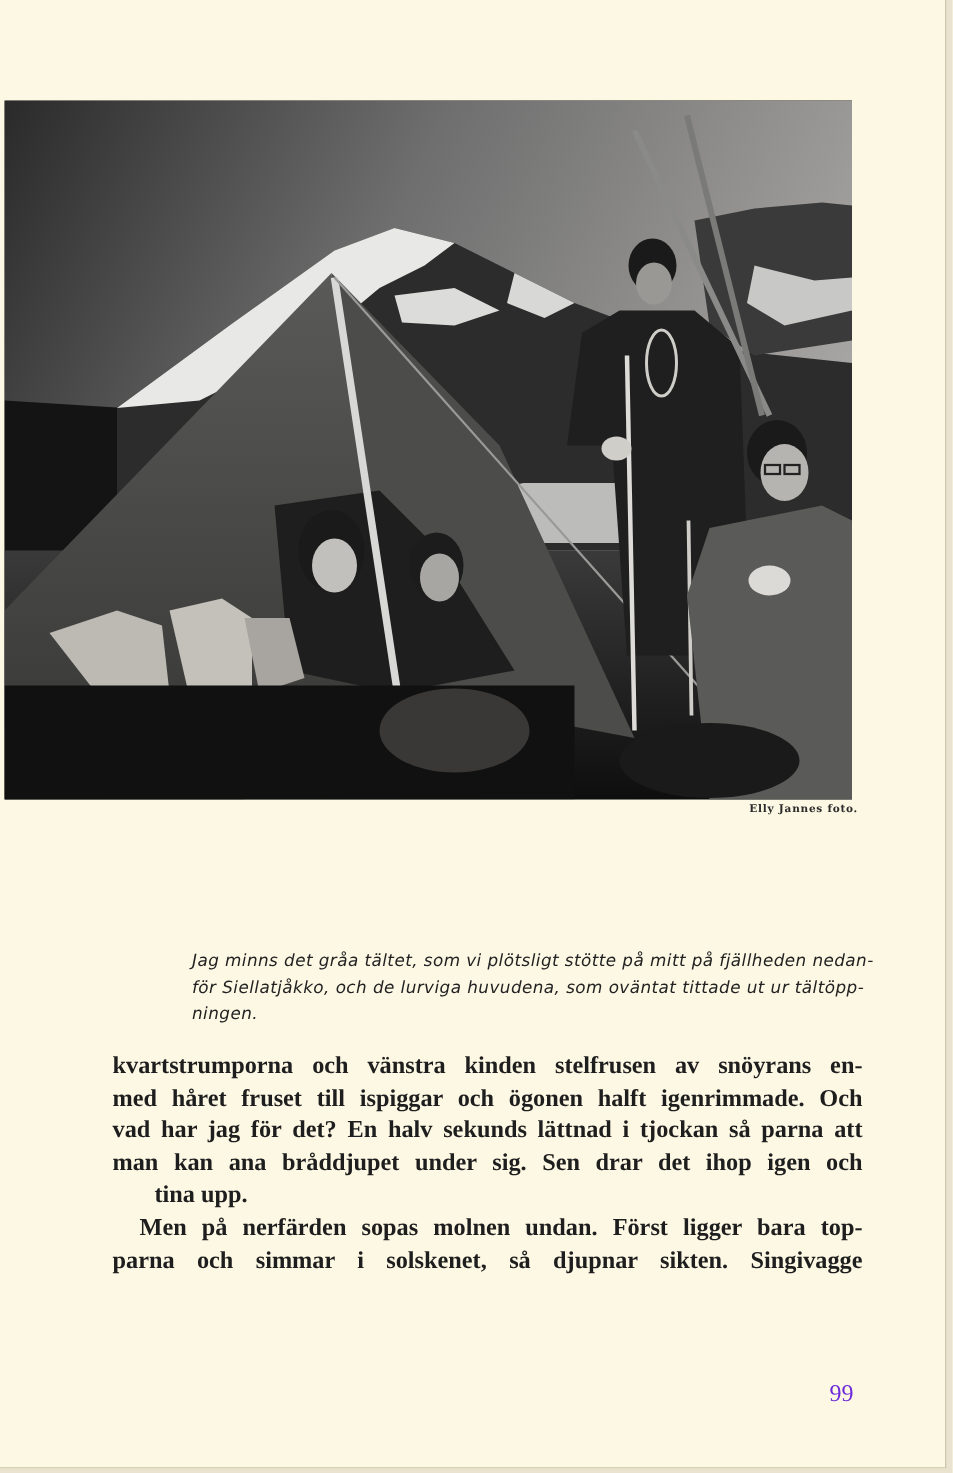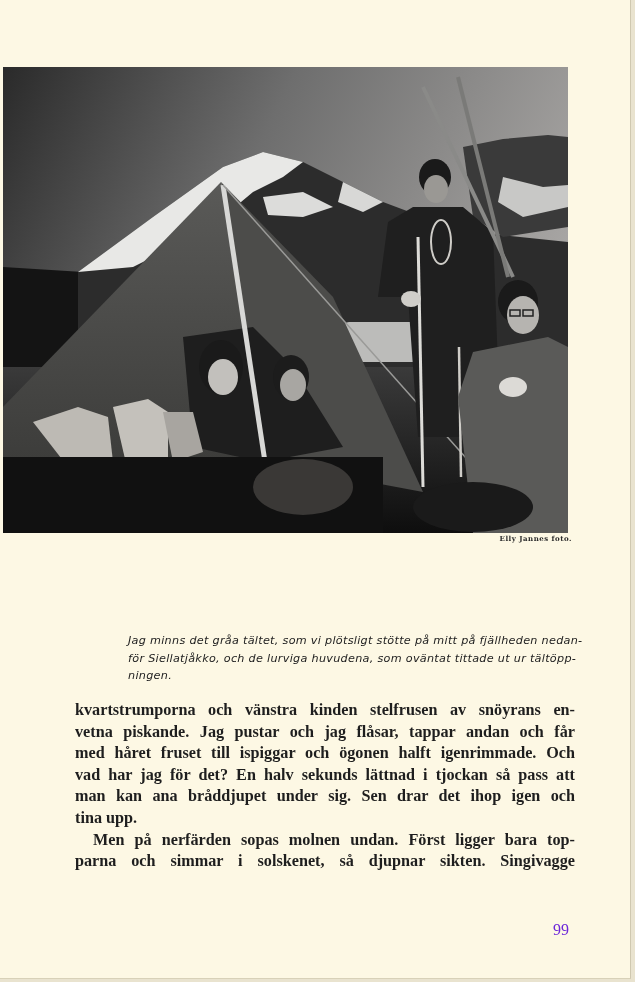--- a/index.html
+++ b/index.html
@@ -40,21 +40,21 @@
   }
   .caption span { display: block; white-space: nowrap; }
   .body-text {
     position: absolute; left: 75px; top: 700px; width: 500px;
     font-family: "Liberation Serif", serif;
     font-size: 16.2px; line-height: 21.6px;
     color: #1e1e1e;
     font-weight: bold;
   }
   .body-text .line { display: block; white-space: nowrap; text-align: justify; text-align-last: justify; }
-  .body-text .line.last { text-align-last: left; }
+  .body-text .line.last { text-align-last: left; margin-left: 28px; }
   .body-text .line.indent { padding-left: 18px; }
   .page-number {
     position: absolute; left: 553px; top: 921px;
     font-family: "Liberation Serif", serif;
     font-size: 16px; color: #6d28d9;
   }
 </style>
 </head>
 <body>
 
@@ -143,23 +143,22 @@
   <div class="credit">Elly Jannes foto.</div>
 
   <div class="caption">
     <span>Jag minns det gråa tältet, som vi plötsligt stötte på mitt på fjällheden nedan-</span>
     <span>för Siellatjåkko, och de lurviga huvudena, som oväntat tittade ut ur tältöpp-</span>
     <span>ningen.</span>
   </div>
 
   <div class="body-text">
     <span class="line">kvartstrumporna och vänstra kinden stelfrusen av snöyrans en-</span>
-    <span class="line">vetna piskande. Jag pustar och jag flåsar, tappar andan och får</span>
     <span class="line">med håret fruset till ispiggar och ögonen halft igenrimmade. Och</span>
-    <span class="line">vad har jag för det? En halv sekunds lättnad i tjockan så pass att</span>
+    <span class="line">vad har jag för det? En halv sekunds lättnad i tjockan så parna att</span>
     <span class="line">man kan ana bråddjupet under sig. Sen drar det ihop igen och</span>
     <span class="line last">tina upp.</span>
     <span class="line indent">Men på nerfärden sopas molnen undan. Först ligger bara top-</span>
     <span class="line">parna och simmar i solskenet, så djupnar sikten. Singivagge</span>
   </div>
 
   <div class="page-number">99</div>
 </div>
 
 </body></html>

